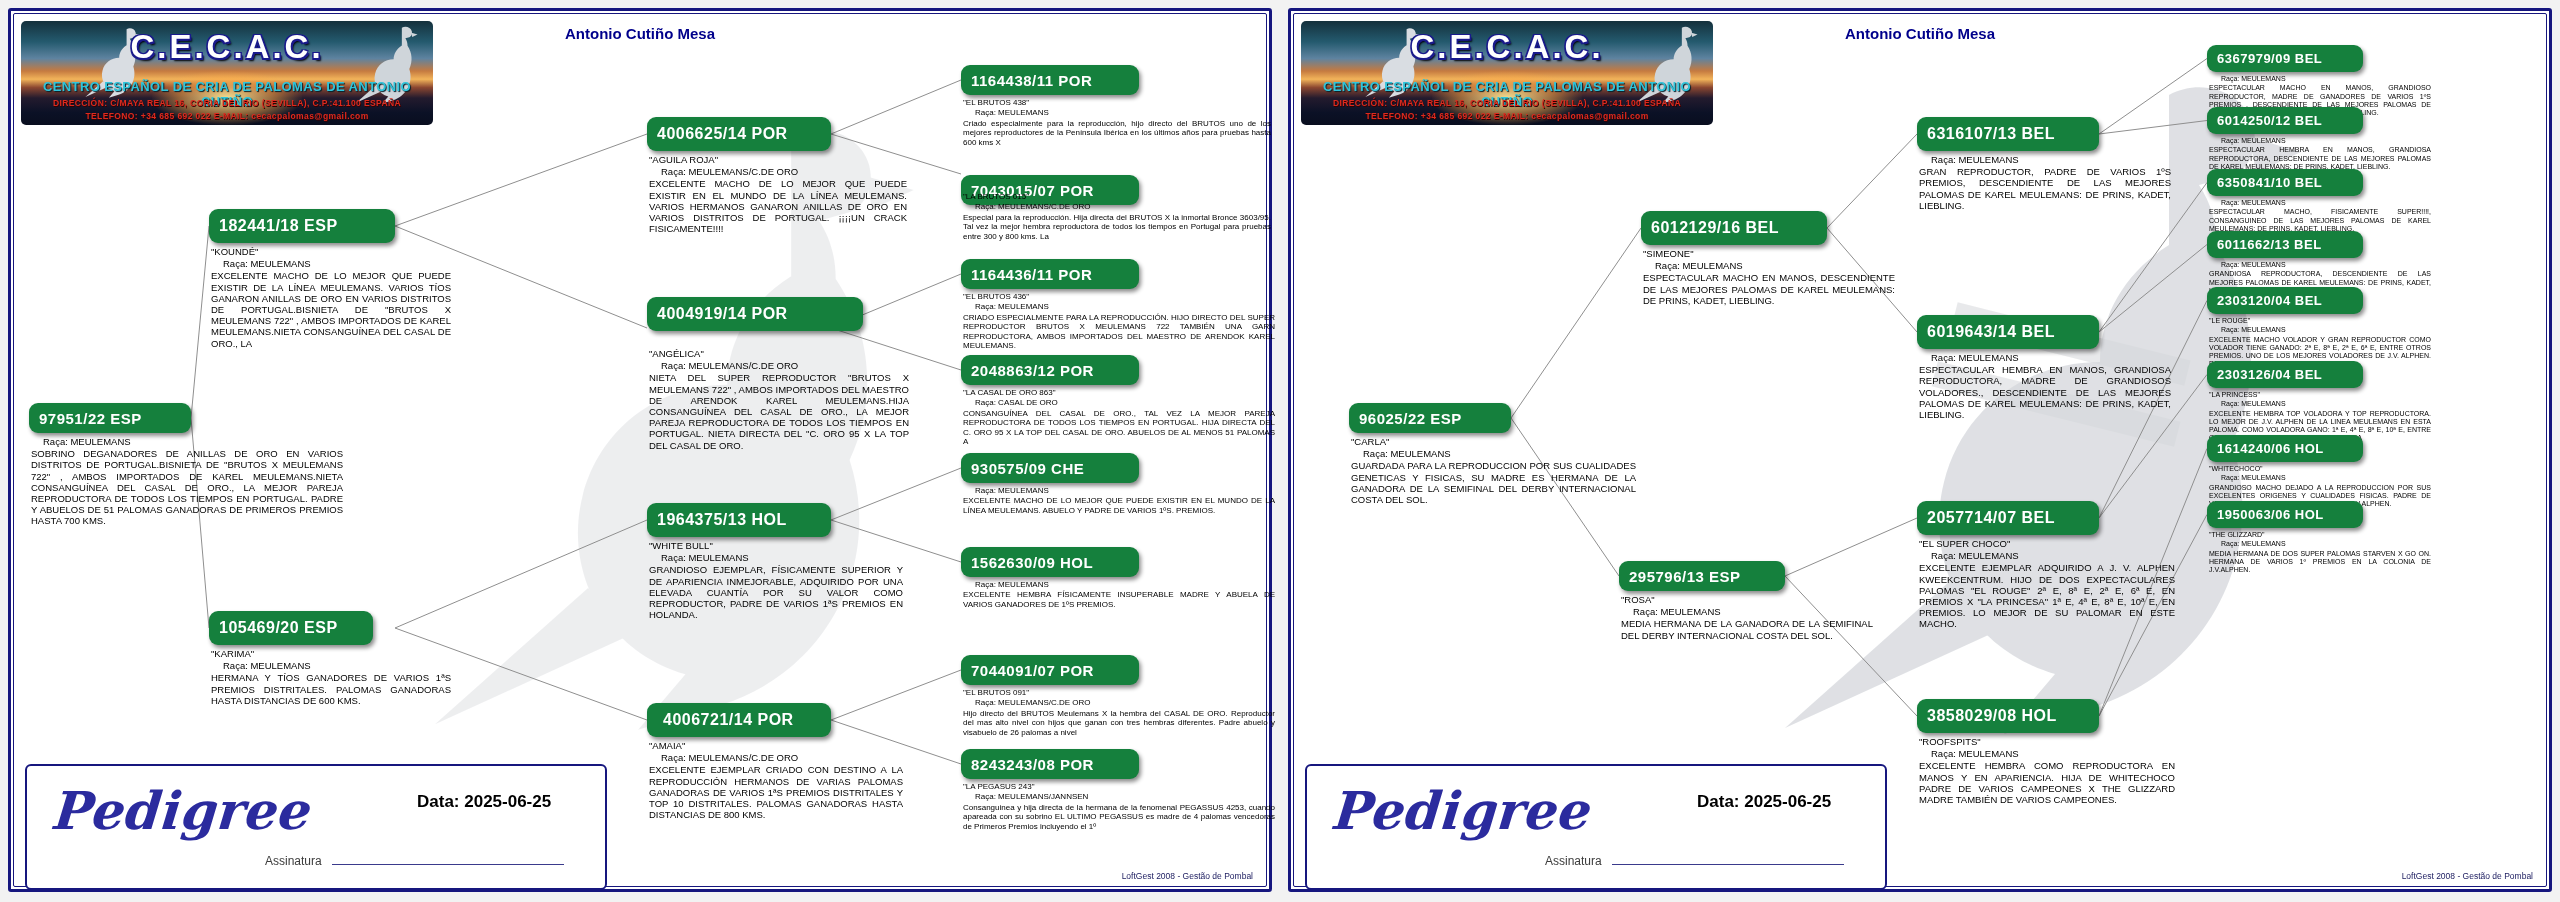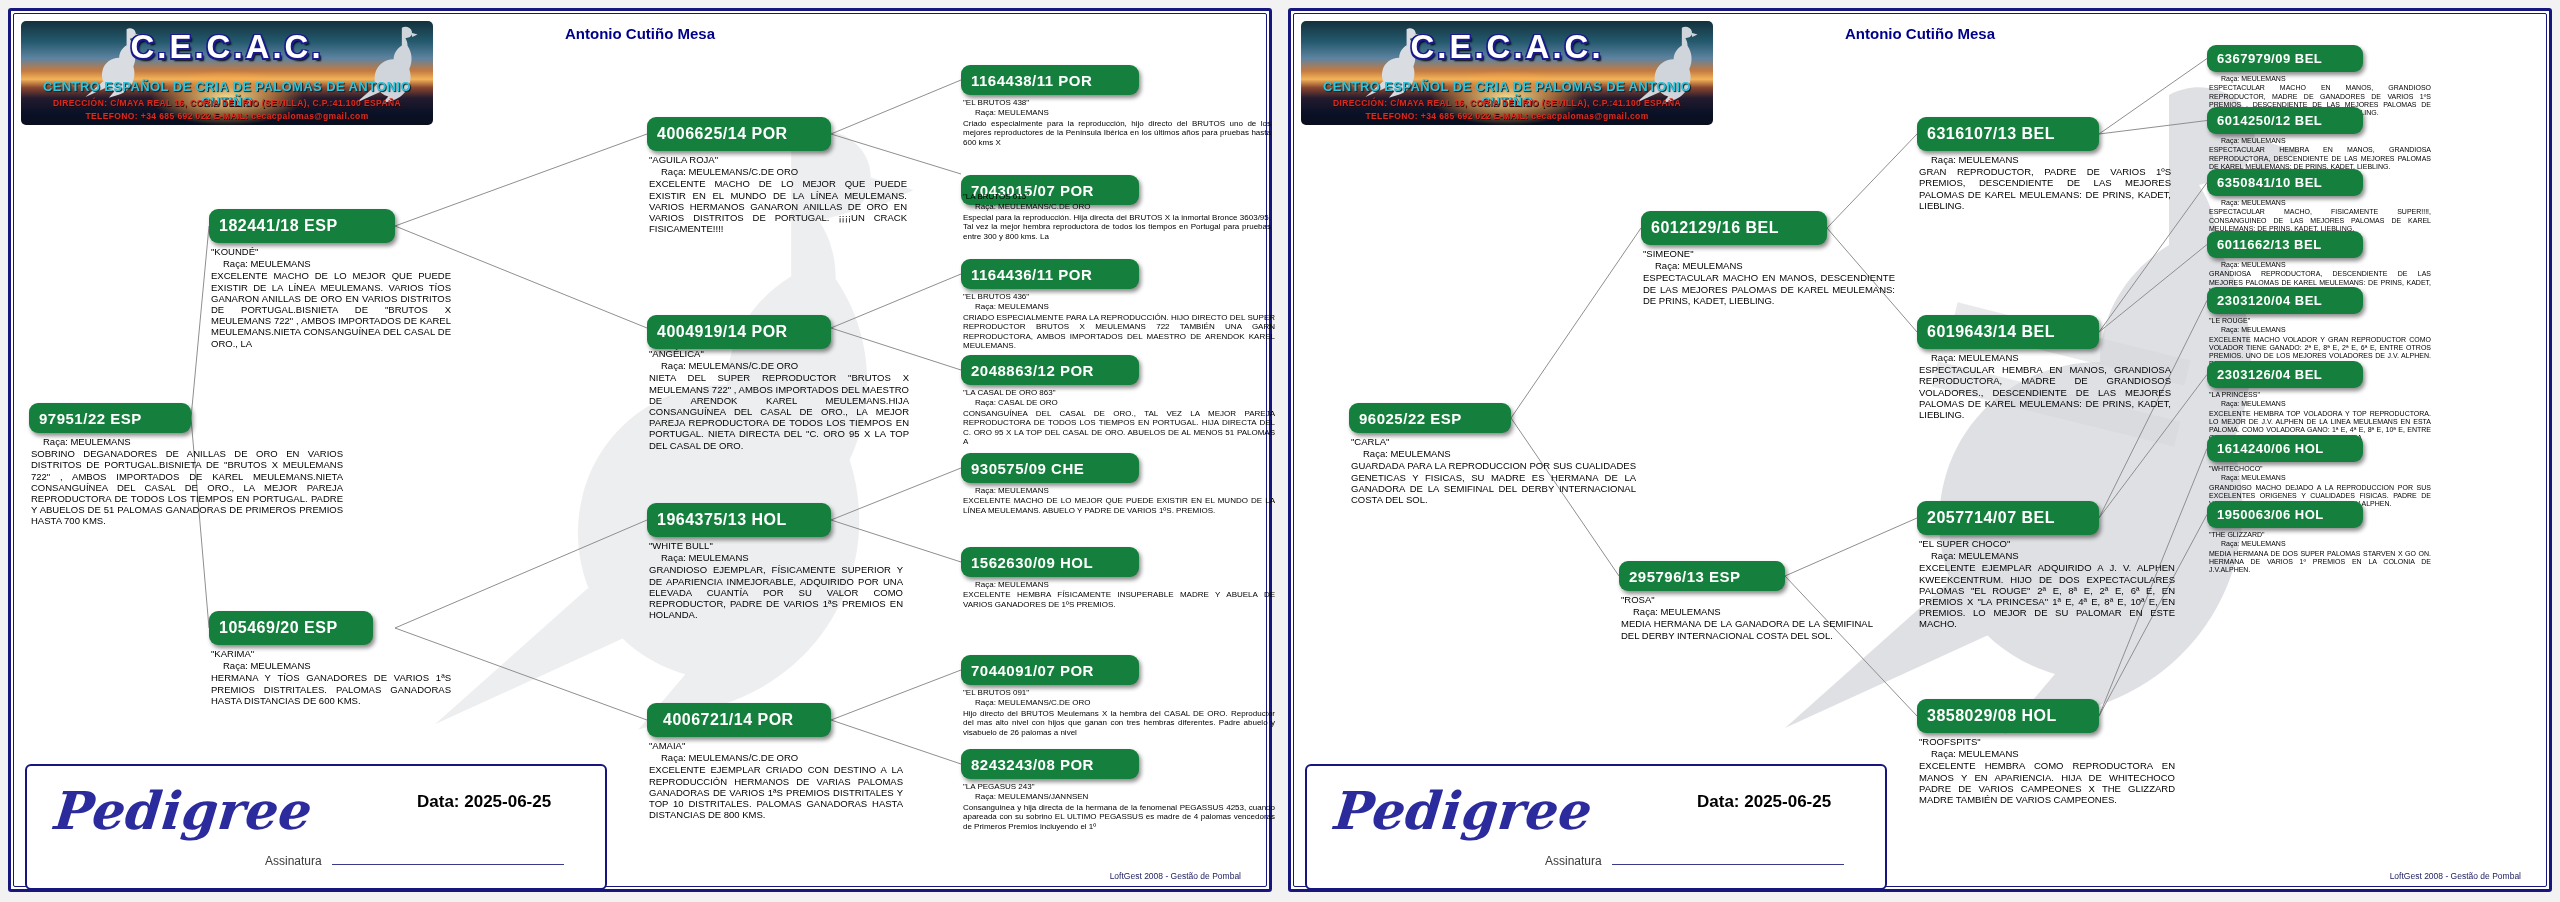--- a/index.html
+++ b/index.html
@@ -42,21 +42,21 @@
   .bird-desc{text-align:justify;}
   .wm{position:absolute;pointer-events:none;z-index:0;}
   
   .footer-box{position:absolute;left:14px;top:753px;width:582px;height:126px;border:2px solid #16167e;
     border-radius:6px;background:#fff;z-index:5;box-sizing:border-box;}
   .pedigree-script{position:absolute;left:28px;top:14px;font-family:"DejaVu Serif",serif;
     font-style:italic;font-weight:bold;font-size:52px;color:#2b2b9e;transform:skewX(-6deg);}
   .footer-date{position:absolute;left:390px;top:26px;font-size:17px;font-weight:bold;color:#000;}
   .signature-row{position:absolute;left:238px;top:88px;font-size:12px;color:#3c3c3c;}
   .sig-line{display:inline-block;width:232px;border-bottom:1px solid #3a3a8c;margin-left:10px;}
-  .software{position:absolute;right:28px;bottom:8px;font-size:8.5px;color:#1a1a5e;z-index:5;padding-left:40px;}
+  .software{position:absolute;right:16px;bottom:8px;font-size:8.5px;color:#1a1a5e;z-index:5;padding-left:40px;}
 </style>
 </head>
 <body>
 
 <svg width="0" height="0" style="position:absolute" aria-hidden="true">
   <symbol id="pigeon" viewBox="0 0 400 460">
     <path d="M272 26c22-12 50-2 56 20 4 16-2 28-14 34l-22 6c8 12 12 26 12 42 26 38 30 88 10 130 24 74-16 152-92 176l-60 18 34-40c-56-16-88-72-74-128 12-48 54-80 104-80 0-28 14-58 46-78z"></path>
     <path d="M126 350L16 448l140-64z"></path>
     <path d="M326 54l34 10-30 14z"></path>
   </symbol>
@@ -113,21 +113,21 @@
         <div class="bird-name">"KARIMA"</div>
         <div class="bird-race">Raça: MEULEMANS</div>
         <div class="bird-desc">HERMANA Y TÍOS GANADORES DE VARIOS 1ªS PREMIOS DISTRITALES. PALOMAS GANADORAS HASTA DISTANCIAS DE 600 KMS.</div>
       </div>
       <div class="ring-box" style="left: 636px; top: 106px; width: 184px; height: 34px; font-size: 16px;">4006625/14 POR</div>
       <div class="bird-info" style="left: 638px; top: 143px; width: 258px; font-size: 9.5px;">
         <div class="bird-name">"AGUILA ROJA"</div>
         <div class="bird-race">Raça: MEULEMANS/C.DE ORO</div>
         <div class="bird-desc">EXCELENTE MACHO DE LO MEJOR QUE PUEDE EXISTIR EN EL MUNDO DE LA LÍNEA MEULEMANS. VARIOS HERMANOS GANARON ANILLAS DE ORO EN VARIOS DISTRITOS DE PORTUGAL.  ¡¡¡¡UN CRACK FISICAMENTE!!!!</div>
       </div>
-      <div class="ring-box" style="left: 636px; top: 304px; width: 184px; height: 34px; font-size: 16px;">4004919/14 POR</div>
+      <div class="ring-box" style="left: 636px; top: 286px; width: 216px; height: 34px; font-size: 16px;">4004919/14 POR</div>
       <div class="bird-info" style="left: 638px; top: 337px; width: 260px; font-size: 9.5px;">
         <div class="bird-name">"ANGÉLICA"</div>
         <div class="bird-race">Raça: MEULEMANS/C.DE ORO</div>
         <div class="bird-desc">NIETA DEL SUPER REPRODUCTOR "BRUTOS X MEULEMANS 722" , AMBOS IMPORTADOS DEL MAESTRO DE ARENDOK KAREL MEULEMANS.HIJA CONSANGUÍNEA DEL CASAL DE ORO., LA MEJOR PAREJA REPRODUCTORA DE TODOS LOS TIEMPOS EN PORTUGAL. NIETA DIRECTA DEL "C. ORO 95 X LA TOP DEL CASAL DE ORO.</div>
       </div>
       <div class="ring-box" style="left: 636px; top: 492px; width: 184px; height: 34px; font-size: 16px;">1964375/13 HOL</div>
       <div class="bird-info" style="left: 638px; top: 529px; width: 254px; font-size: 9.5px;">
         <div class="bird-name">"WHITE BULL"</div>
         <div class="bird-race">Raça: MEULEMANS</div>
         <div class="bird-desc">GRANDIOSO EJEMPLAR, FÍSICAMENTE SUPERIOR Y DE APARIENCIA INMEJORABLE, ADQUIRIDO POR UNA ELEVADA CUANTÍA POR SU VALOR COMO REPRODUCTOR, PADRE DE VARIOS 1ªS PREMIOS EN HOLANDA.</div>

